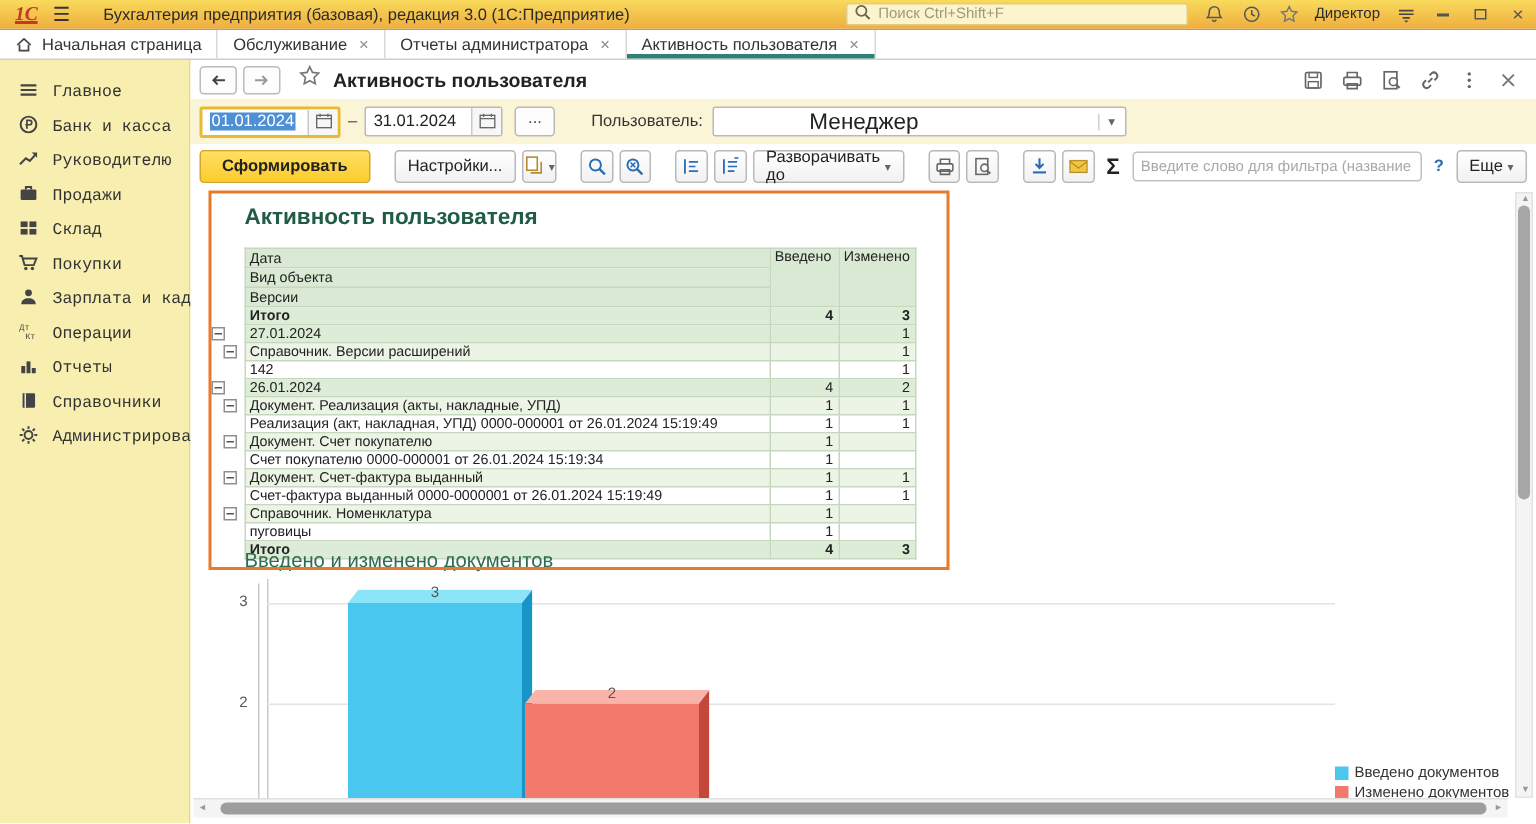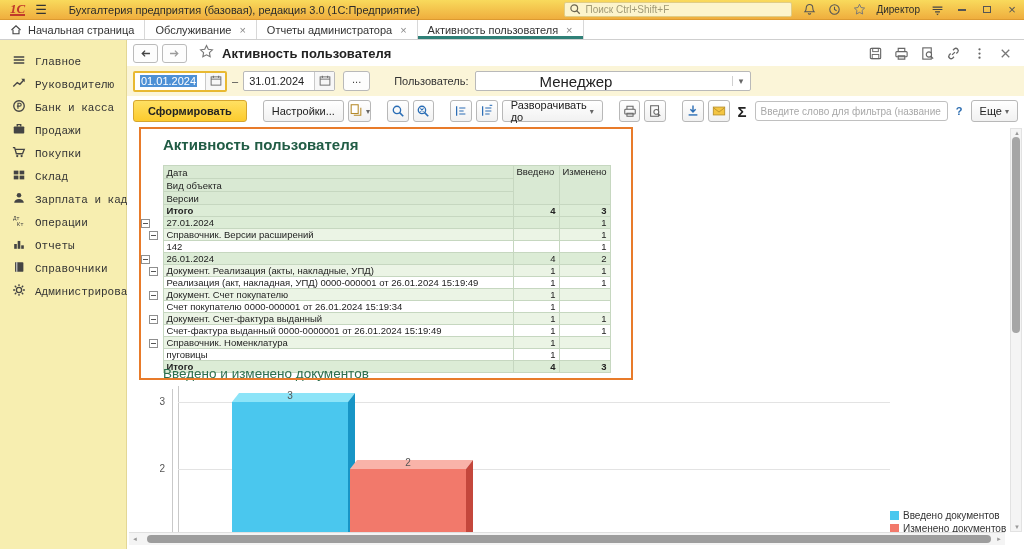--- a/index.html
+++ b/index.html
@@ -193,55 +193,55 @@
     <div class="sidebar">
       <ul id="sidebar-list">
           <li class="sb-item">
             <span><svg viewBox="0 0 16 16" width="14" height="14">
                 <path d="M2 4.5h12M2 8h12M2 11.5h12" stroke="#444" stroke-width="1.6"></path>
               </svg></span>
             <span>Главное</span>
           </li>
           <li class="sb-item">
             <span><svg viewBox="0 0 16 16" width="14" height="14">
+                <circle cx="8" cy="8" r="6" fill="none" stroke="#444" stroke-width="1.5"></circle>
+                <path d="M6.8 11.2V4.8h2a1.7 1.7 0 0 1 0 3.4H5.6" fill="none" stroke="#444" stroke-width="1.3"></path>
+              </svg></span>
+            <span>Банк и касса</span>
+          </li>
+          <li class="sb-item">
+            <span><svg viewBox="0 0 16 16" width="14" height="14">
                 <path d="M1.5 12 6 7.5 9 9.5 13.5 4.5" fill="none" stroke="#444" stroke-width="1.6"></path>
                 <path d="M10.5 3h4v4z" fill="#444"></path>
               </svg></span>
             <span>Руководителю</span>
           </li>
           <li class="sb-item">
             <span><svg viewBox="0 0 16 16" width="14" height="14">
-                <circle cx="8" cy="8" r="6" fill="none" stroke="#444" stroke-width="1.5"></circle>
-                <path d="M6.8 11.2V4.8h2a1.7 1.7 0 0 1 0 3.4H5.6" fill="none" stroke="#444" stroke-width="1.3"></path>
-              </svg></span>
-            <span>Банк и касса</span>
-          </li>
-          <li class="sb-item">
-            <span><svg viewBox="0 0 16 16" width="14" height="14">
                 <rect x="2" y="5" width="12" height="8" rx="1" fill="#444"></rect>
                 <path d="M6 5V3h4v2" fill="none" stroke="#444" stroke-width="1.5"></path>
               </svg></span>
             <span>Продажи</span>
-          </li>
-          <li class="sb-item">
-            <span><svg viewBox="0 0 16 16" width="14" height="14">
-                <path d="M1 3h2l2 7h7l2-5H4.2" fill="none" stroke="#444" stroke-width="1.5"></path>
-                <circle cx="6" cy="12.6" r="1.3" fill="#444"></circle>
-                <circle cx="11" cy="12.6" r="1.3" fill="#444"></circle>
-              </svg></span>
-            <span>Покупки</span>
           </li>
           <li class="sb-item">
             <span><svg viewBox="0 0 16 16" width="14" height="14">
                 <rect x="2" y="3" width="5.3" height="4.3" fill="#444"></rect>
                 <rect x="8.7" y="3" width="5.3" height="4.3" fill="#444"></rect>
                 <rect x="2" y="8.7" width="5.3" height="4.3" fill="#444"></rect>
                 <rect x="8.7" y="8.7" width="5.3" height="4.3" fill="#444"></rect>
               </svg></span>
             <span>Склад</span>
+          </li>
+          <li class="sb-item">
+            <span><svg viewBox="0 0 16 16" width="14" height="14">
+                <path d="M1 3h2l2 7h7l2-5H4.2" fill="none" stroke="#444" stroke-width="1.5"></path>
+                <circle cx="6" cy="12.6" r="1.3" fill="#444"></circle>
+                <circle cx="11" cy="12.6" r="1.3" fill="#444"></circle>
+              </svg></span>
+            <span>Покупки</span>
           </li>
           <li class="sb-item">
             <span><svg viewBox="0 0 16 16" width="14" height="14">
                 <circle cx="8" cy="4.8" r="2.6" fill="#444"></circle>
                 <path d="M2.5 13.5c0-3 2.5-4.5 5.5-4.5s5.5 1.5 5.5 4.5z" fill="#444"></path>
               </svg></span>
             <span>Зарплата и кадры</span>
           </li>
           <li class="sb-item">
             <span><svg viewBox="0 0 16 16" width="14" height="14">

